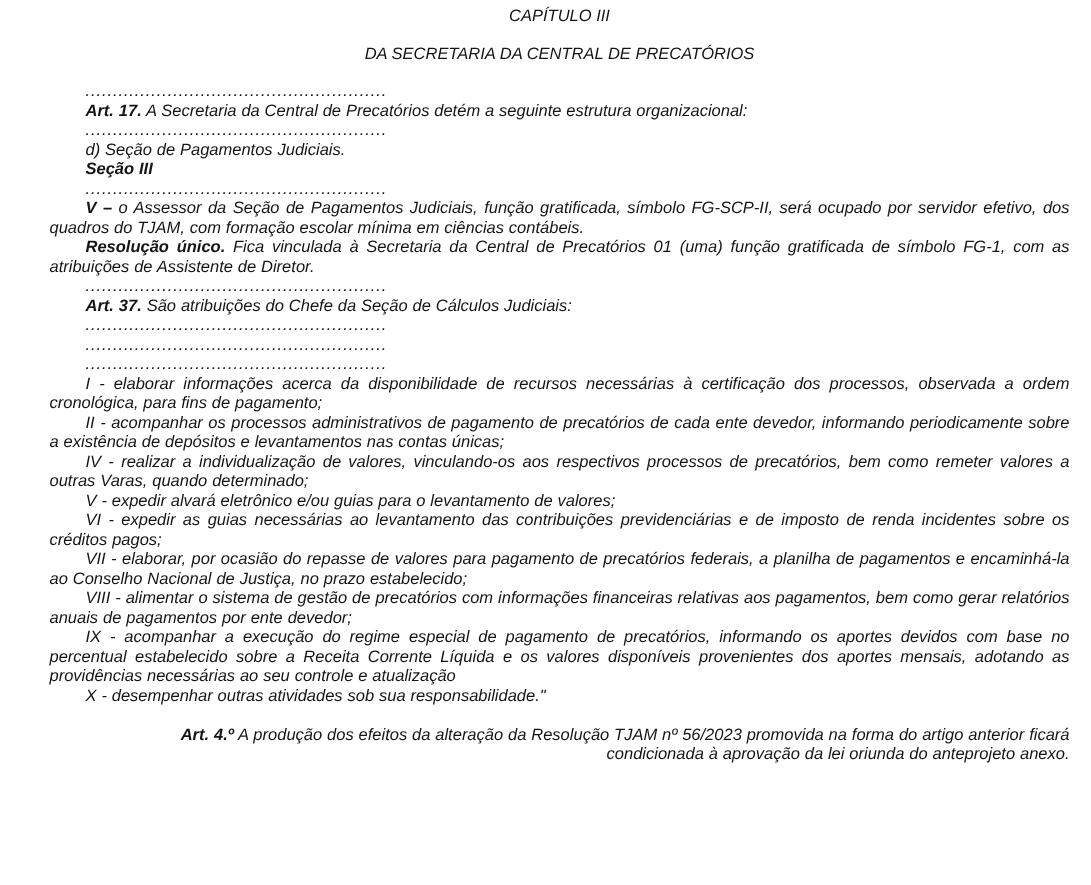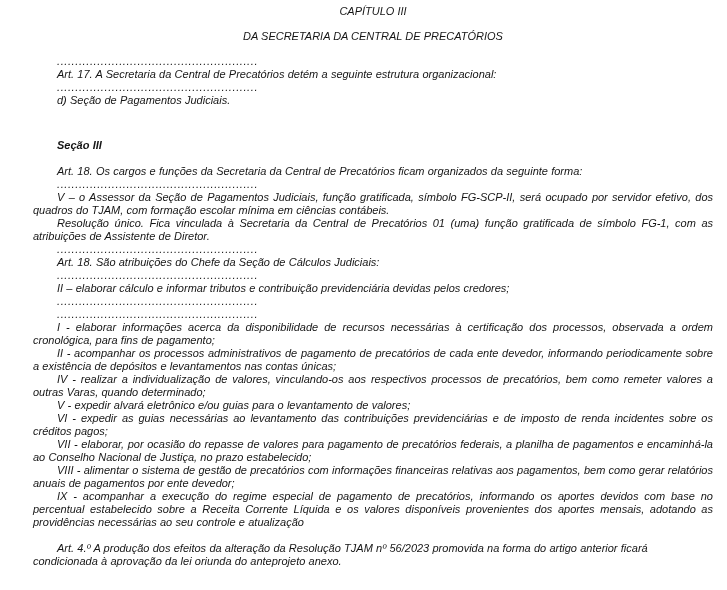--- a/index.html
+++ b/index.html
@@ -30,64 +30,62 @@
     line-height: 13px;
     font-weight: normal;
   }
   .para {
     margin: 0;
     text-align: justify;
     text-indent: 24px;
     word-spacing: 0.2px;
   }
   .para.align-left {
-    text-align: left;
+    text-align: right;
   }
   .para.bold {
     font-weight: bold;
-    margin-top: 32px;
   }
   .para.gap-before {
     margin-top: 13px;
   }
   .para.dots {
     letter-spacing: 0.6px;
     text-align: left;
     overflow: hidden;
     white-space: nowrap;
   }
   .lead {
-    font-weight: normal;
+    font-weight: bold;
   }
 </style>
 </head>
 <body>
 
 <div class="page">
   <p class="doc-title">CAPÍTULO III</p>
   <p class="doc-title">DA SECRETARIA DA CENTRAL DE PRECATÓRIOS</p>
   <div id="paragraphs">
       <p class="para dots">.......................................................</p>
       <p class="para"><span class="lead">Art. 17.</span> A Secretaria da Central de Precatórios detém a seguinte estrutura organizacional:</p>
       <p class="para dots">.......................................................</p>
       <p class="para">d) Seção de Pagamentos Judiciais.</p>
       <p class="para bold">Seção III</p>
-      <p class="para gap-before"><span class="lead">Art. 18.</span> Os cargos e funções da Secretaria da Central de Precatórios ficam organizados da seguinte forma:</p>
       <p class="para dots">.......................................................</p>
       <p class="para"><span class="lead">V –</span> o Assessor da Seção de Pagamentos Judiciais, função gratificada, símbolo FG-SCP-II, será ocupado por servidor efetivo, dos quadros do TJAM, com formação escolar mínima em ciências contábeis.</p>
       <p class="para"><span class="lead">Resolução único.</span> Fica vinculada à Secretaria da Central de Precatórios 01 (uma) função gratificada de símbolo FG-1, com as atribuições de Assistente de Diretor.</p>
       <p class="para dots">.......................................................</p>
-      <p class="para"><span class="lead">Art. 18.</span> São atribuições do Chefe da Seção de Cálculos Judiciais:</p>
+      <p class="para"><span class="lead">Art. 37.</span> São atribuições do Chefe da Seção de Cálculos Judiciais:</p>
       <p class="para dots">.......................................................</p>
-      <p class="para">II – elaborar cálculo e informar tributos e contribuição previdenciária devidas pelos credores;</p>
       <p class="para dots">.......................................................</p>
       <p class="para dots">.......................................................</p>
       <p class="para">I - elaborar informações acerca da disponibilidade de recursos necessárias à certificação dos processos, observada a ordem cronológica, para fins de pagamento;</p>
       <p class="para">II - acompanhar os processos administrativos de pagamento de precatórios de cada ente devedor, informando periodicamente sobre a existência de depósitos e levantamentos nas contas únicas;</p>
       <p class="para">IV - realizar a individualização de valores, vinculando-os aos respectivos processos de precatórios, bem como remeter valores a outras Varas, quando determinado;</p>
       <p class="para">V - expedir alvará eletrônico e/ou guias para o levantamento de valores;</p>
       <p class="para">VI - expedir as guias necessárias ao levantamento das contribuições previdenciárias e de imposto de renda incidentes sobre os créditos pagos;</p>
       <p class="para">VII - elaborar, por ocasião do repasse de valores para pagamento de precatórios federais, a planilha de pagamentos e encaminhá-la ao Conselho Nacional de Justiça, no prazo estabelecido;</p>
       <p class="para">VIII - alimentar o sistema de gestão de precatórios com informações financeiras relativas aos pagamentos, bem como gerar relatórios anuais de pagamentos por ente devedor;</p>
       <p class="para">IX - acompanhar a execução do regime especial de pagamento de precatórios, informando os aportes devidos com base no percentual estabelecido sobre a Receita Corrente Líquida e os valores disponíveis provenientes dos aportes mensais, adotando as providências necessárias ao seu controle e atualização</p>
+      <p class="para">X - desempenhar outras atividades sob sua responsabilidade."</p>
       <p class="para align-left gap-before"><span class="lead">Art. 4.º</span> A produção dos efeitos da alteração da Resolução TJAM nº 56/2023 promovida na forma do artigo anterior ficará condicionada à aprovação da lei oriunda do anteprojeto anexo.</p>
     </div>
 </div>
 
 </body></html>

